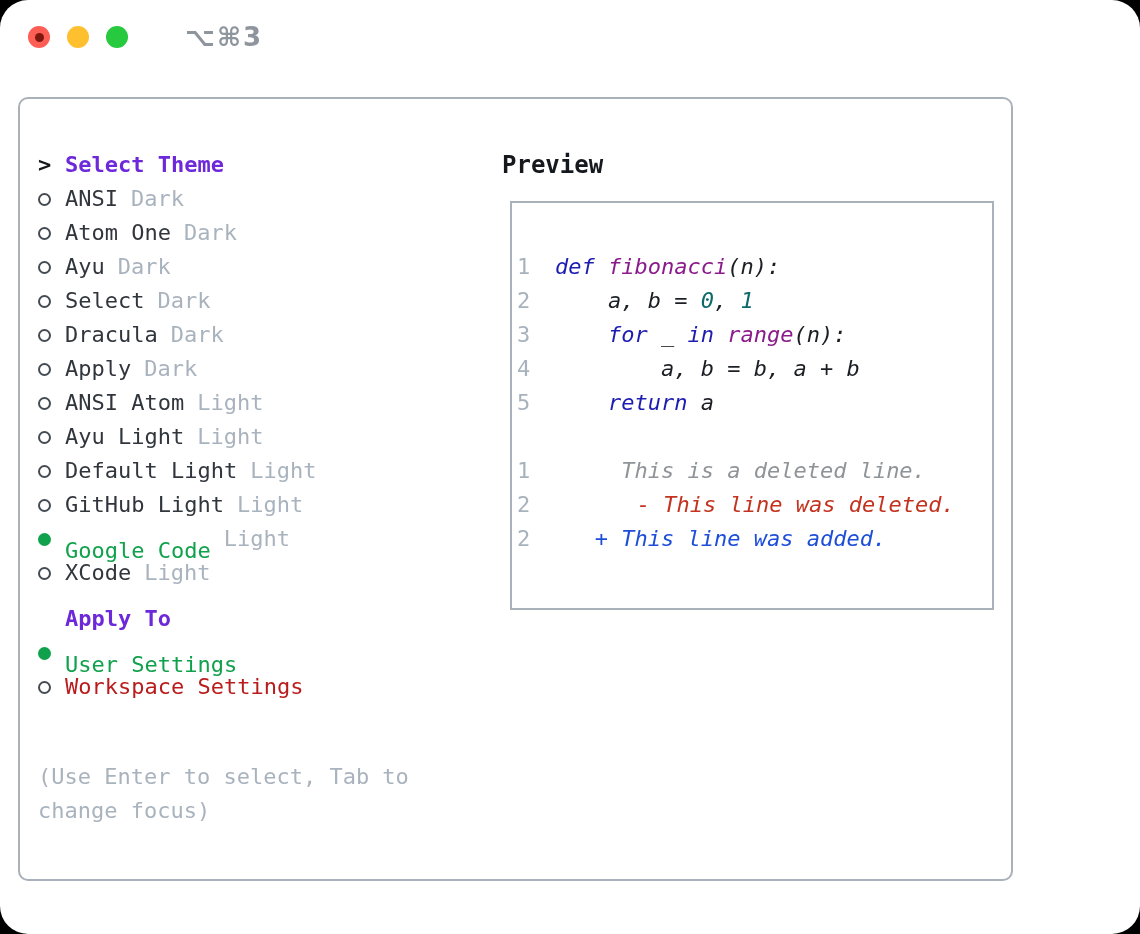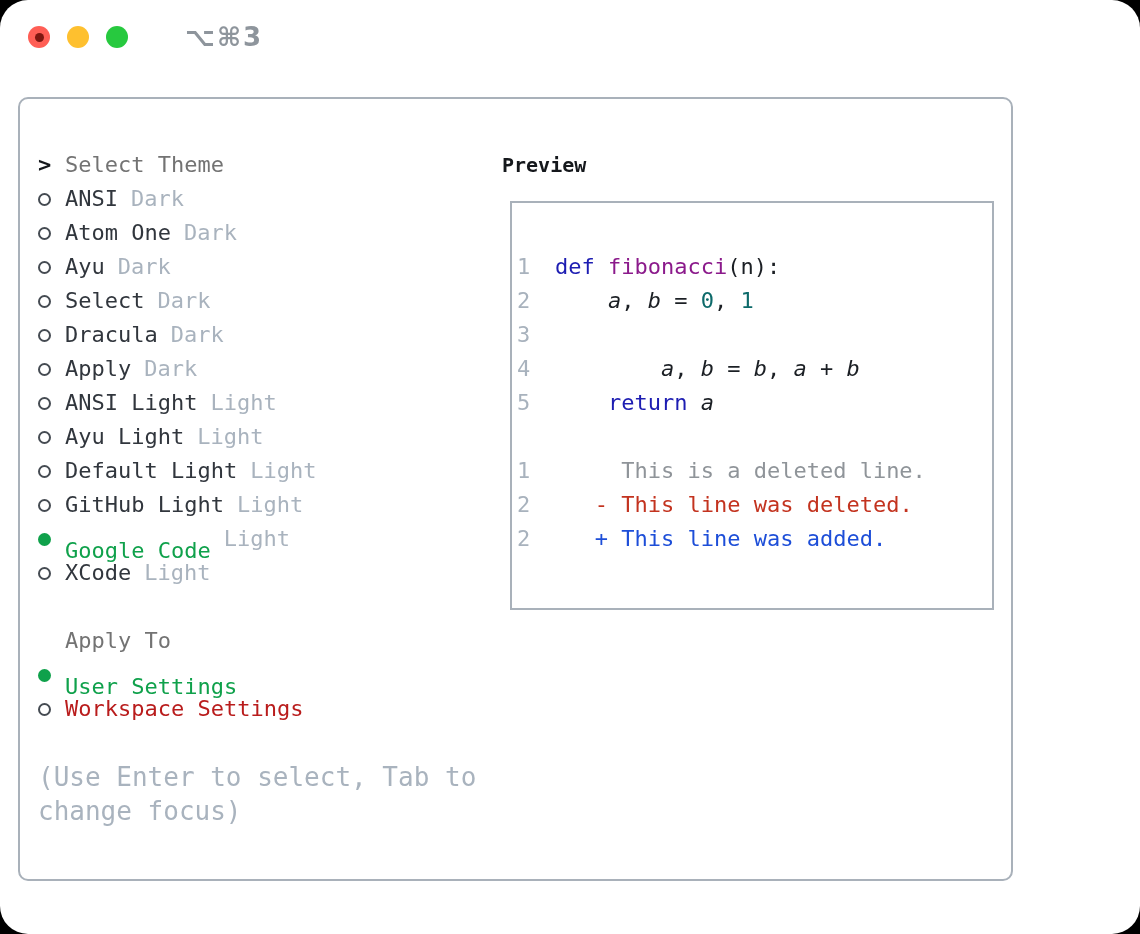--- a/index.html
+++ b/index.html
@@ -24,52 +24,52 @@
     position:absolute;left:18px;top:97px;width:995px;height:784px;
     border:2px solid #a9b1ba;border-radius:10px;box-sizing:border-box;background:#fff;
   }
   .row{display:flex;height:34px;line-height:34px;font-size:22px;color:#31363d;white-space:pre;}
   .marker{width:27px;flex:none;display:flex;align-items:center;}
   .cursor-glyph{font-weight:bold;color:#15181c;}
   .dot{display:inline-block;width:13px;height:13px;border-radius:50%;
        border:2px solid #454b52;box-sizing:border-box;background:transparent;}
   .row.selected .dot{border:none;background:#0fa14b;}
   .row.selected .tname,.row.selected .aname{color:#0fa14b;margin-top:12px;}
-  .row.header-row .hname{font-weight:normal;color:#737373;}
+  .row.header-row .hname{font-weight:bold;color:#6d28d9;}
   .tname{color:#31363d;}
   .tvariant{color:#a9b3be;margin-left:13px;}
   .aname{color:#b91c1c;}
   .apply-title{color:#16191d;}
   
   .theme-list{position:absolute;left:18px;top:49px;}
-  .apply-block{position:absolute;left:18px;top:525px;}
+  .apply-block{position:absolute;left:18px;top:503px;}
   .hint{
     position:absolute;left:18px;top:661px;width:440px;
-    font-size:26px;line-height:34px;color:#a9b3be;
+    font-size:22px;line-height:34px;color:#a9b3be;
   }
   
   .preview-title{
     position:absolute;left:482px;top:49px;height:34px;line-height:34px;
-    font-size:20px;font-weight:bold;color:#15181c;
+    font-size:24px;font-weight:bold;color:#15181c;
   }
   .preview-box{
     position:absolute;left:490px;top:102px;width:484px;height:409px;
     border:2px solid #a9b1ba;box-sizing:border-box;background:#fff;
   }
   .codewrap{position:absolute;left:5px;top:47px;}
   .cline{display:flex;height:34px;line-height:34px;font-size:22px;color:#1b1f24;}
   .ln{width:15px;margin-right:23px;color:#a8b2bd;flex:none;white-space:pre;}
   .ct{white-space:pre;}
-  .tk{white-space:pre;}
+  .tk{white-space:pre;font-style:italic;}
   .tk-kw{color:#1d1db2;}
   .tk-fn{color:#8b1a8b;}
   .tk-num{color:#0d6a6a;}
   .tk-var{font-style:italic;}
   .tk-ctx{color:#8f9499;}
-  .tk-del{color:#c3331f;}
+  .tk-del{color:#c3331f;margin-left:42px;}
   .tk-add{color:#1d4ed8;}
 </style>
 </head>
 <body>
 
 <div class="screen">
 
   <div class="titlebar">
     <button class="light light-close"></button>
     <button class="light light-min"></button>
@@ -116,21 +116,21 @@
   </div>
 
   <div class="row theme-row">
     <span class="marker"><i class="dot"></i></span>
     <span class="tname">Apply</span>
     <span class="tvariant">Dark</span>
   </div>
 
   <div class="row theme-row">
     <span class="marker"><i class="dot"></i></span>
-    <span class="tname">ANSI Light</span>
+    <span class="tname">ANSI Atom</span>
     <span class="tvariant">Light</span>
   </div>
 
   <div class="row theme-row">
     <span class="marker"><i class="dot"></i></span>
     <span class="tname">Ayu Light</span>
     <span class="tvariant">Light</span>
   </div>
 
   <div class="row theme-row">
@@ -187,20 +187,21 @@
     <span class="ct"><span class="tk tk-kw">def</span><span class="tk tk-pl"> </span><span class="tk tk-fn">fibonacci</span><span class="tk tk-pl">(n):</span></span>
   </div>
 
   <div class="cline">
     <span class="ln">2</span>
     <span class="ct"><span class="tk tk-pl">    </span><span class="tk tk-var">a</span><span class="tk tk-pl">, </span><span class="tk tk-var">b</span><span class="tk tk-pl"> = </span><span class="tk tk-num">0</span><span class="tk tk-pl">, </span><span class="tk tk-num">1</span></span>
   </div>
 
   <div class="cline">
     <span class="ln">3</span>
+    <span class="ct"><span class="tk tk-pl">    </span><span class="tk tk-kw">for</span><span class="tk tk-pl"> _ </span><span class="tk tk-kw">in</span><span class="tk tk-pl"> </span><span class="tk tk-fn">range</span><span class="tk tk-pl">(n):</span></span>
   </div>
 
   <div class="cline">
     <span class="ln">4</span>
     <span class="ct"><span class="tk tk-pl">        </span><span class="tk tk-var">a</span><span class="tk tk-pl">, </span><span class="tk tk-var">b</span><span class="tk tk-pl"> = </span><span class="tk tk-var">b</span><span class="tk tk-pl">, </span><span class="tk tk-var">a</span><span class="tk tk-pl"> + </span><span class="tk tk-var">b</span></span>
   </div>
 
   <div class="cline">
     <span class="ln">5</span>
     <span class="ct"><span class="tk tk-pl">    </span><span class="tk tk-kw">return</span><span class="tk tk-pl"> </span><span class="tk tk-var">a</span></span>

